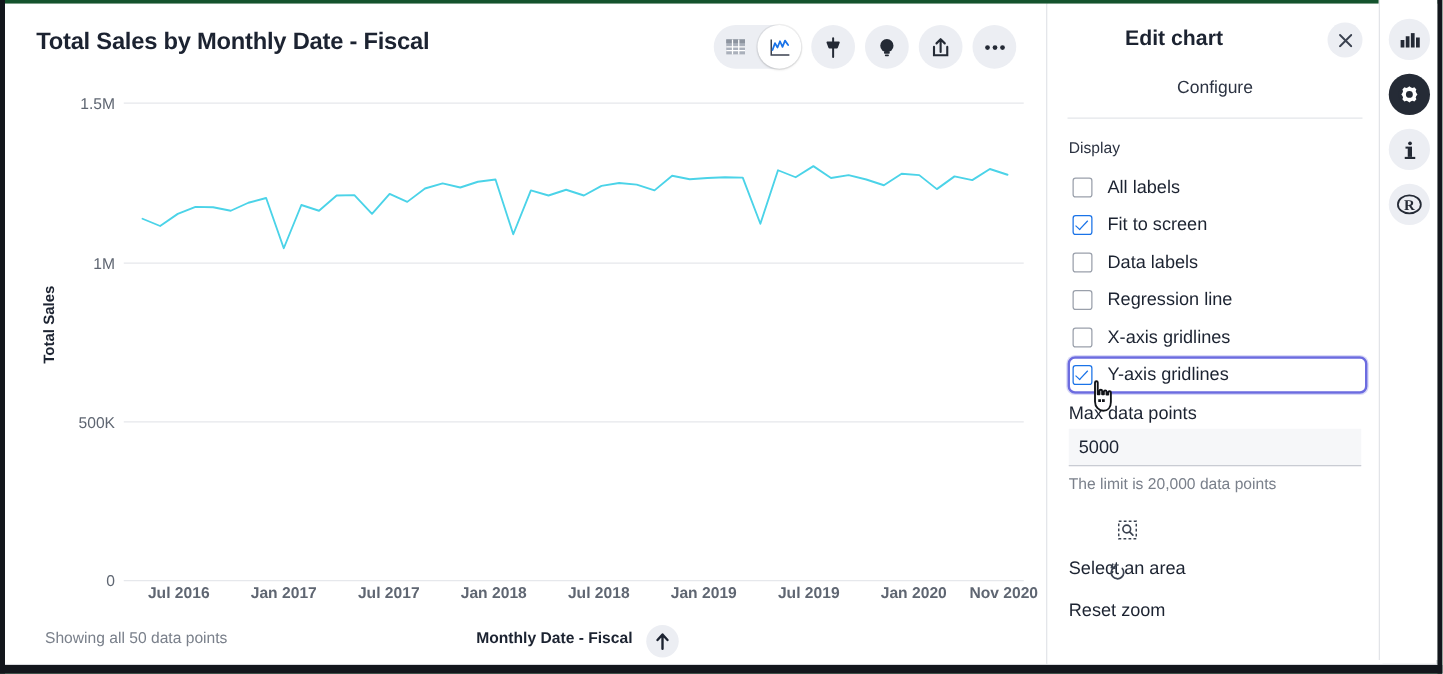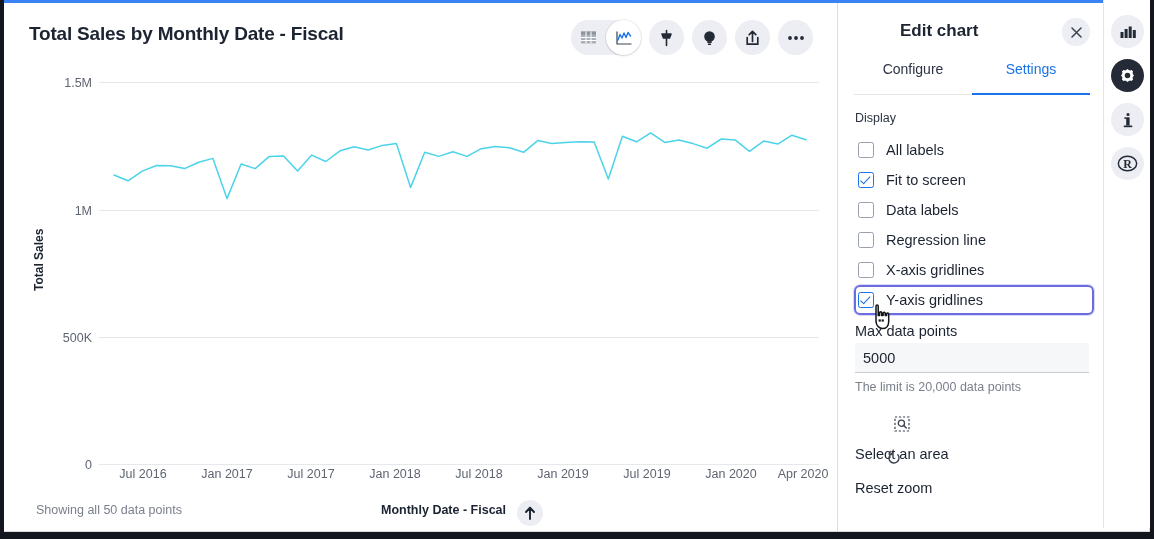--- a/index.html
+++ b/index.html
@@ -7,21 +7,21 @@
     width: 1154px; height: 539px;
     background: #ffffff;
     font-family: "Liberation Sans", sans-serif;
     overflow: hidden;
   }
 
   #app {
     position: relative;
     width: 1154px;
     height: 539px;
-    background: #3b82f6;
+    background: #14532d;
   }
 
   
   .frame-left   { position:absolute; left:0;  top:0;  width:4px;  height:539px; background:#13161c; }
   .frame-bottom { position:absolute; left:0;  bottom:0; width:1154px; height:7px; background:#13161c; }
   .frame-right  { position:absolute; right:0; top:0; width:4px; height:539px; background:#13161c; }
 
   .card {
     position: absolute;
     left: 4px; top: 3px;
@@ -123,21 +123,21 @@
     position: absolute;
     left: 95px;
     width: 720px;
     height: 1px;
     background: #e6e8ec;
   }
 
   .xticks {
     position: absolute;
     left: 0; top: 404px;
-    width: 833px; height: 26px;
+    width: 833px; height: 26px; font-weight: bold;
   }
   .xtick {
     position: absolute;
     font-size: 12.5px;
     color: #5f6672;
     white-space: nowrap;
     transform: translateX(-50%);
   }
 
   .chart-footer {
@@ -433,21 +433,21 @@
 
         <div class="xticks">
           <div class="xtick" style="left:139px">Jul 2016</div>
           <div class="xtick" style="left:223px">Jan 2017</div>
           <div class="xtick" style="left:307px">Jul 2017</div>
           <div class="xtick" style="left:391px">Jan 2018</div>
           <div class="xtick" style="left:475px">Jul 2018</div>
           <div class="xtick" style="left:559px">Jan 2019</div>
           <div class="xtick" style="left:643px">Jul 2019</div>
           <div class="xtick" style="left:727px">Jan 2020</div>
-          <div class="xtick" style="left:799px">Apr 2020</div>
+          <div class="xtick" style="left:799px">Nov 2020</div>
         </div>
       </div>
 
       <div class="chart-footer">
         <div class="footer-note">Showing all 50 data points</div>
         <div class="xaxis-label">Monthly Date - Fiscal</div>
       </div>
       <div class="sort-btn">
         <svg width="12" height="14" viewBox="0 0 12 14" aria-hidden="true">
           <path d="M6 13 L6 2 M2 6 L6 1.6 L10 6" stroke="#1c2331" stroke-width="1.9" fill="none" stroke-linecap="round" stroke-linejoin="round"></path>
@@ -460,21 +460,20 @@
     <div class="edit-panel">
       <div class="panel-title">Edit chart</div>
       <div class="close-btn">
         <svg width="11" height="11" viewBox="0 0 11 11" aria-hidden="true">
           <path d="M1 1 L10 10 M10 1 L1 10" stroke="#3b4250" stroke-width="1.5" stroke-linecap="round"></path>
         </svg>
       </div>
 
       <div class="tabs">
         <div class="tab">Configure</div>
-        <div class="tab active">Settings</div>
       </div>
 
       <div class="section-label">Display</div>
 
       <div class="opt-list">
         <div class="opt">
           <span class="cb"></span>
           <span class="opt-label">All labels</span>
         </div>
         <div class="opt">

